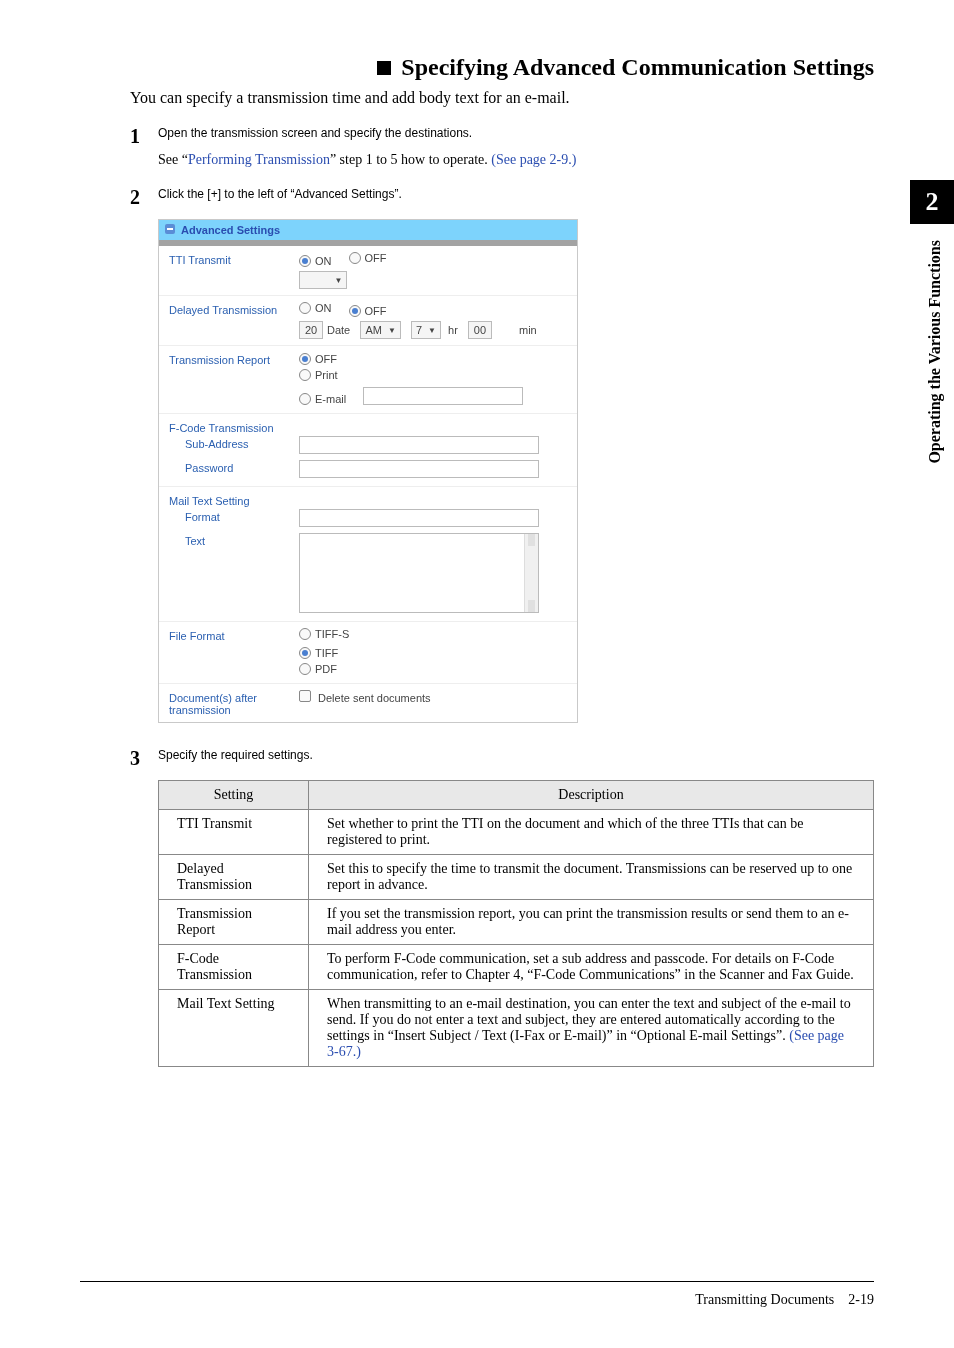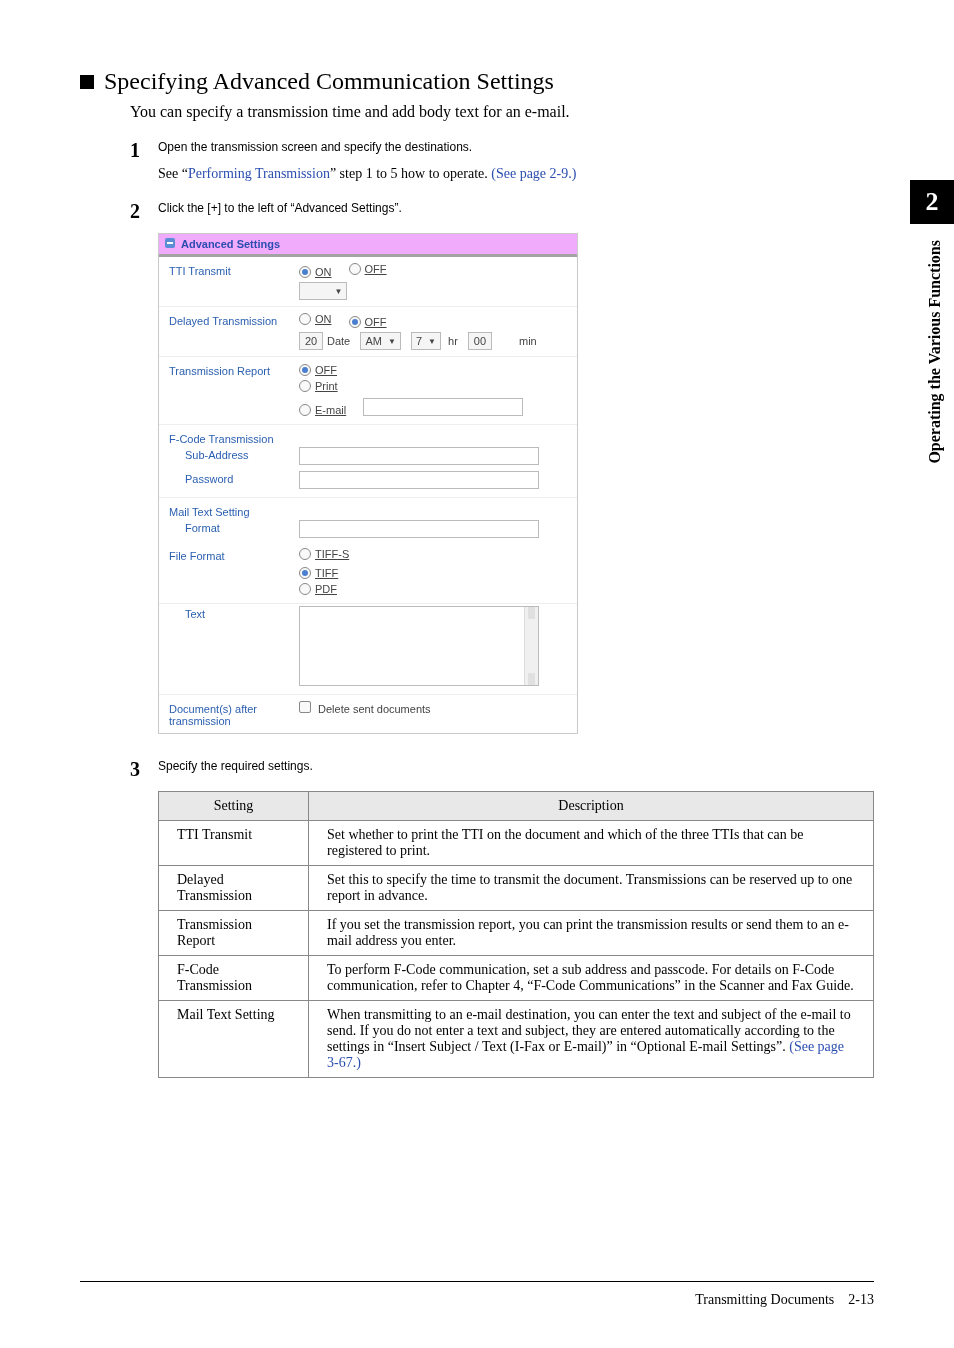--- a/index.html
+++ b/index.html
@@ -1,39 +1,39 @@
 <!DOCTYPE html>
 <html><head>
 <meta charset="utf-8">
 <style>
   * { box-sizing: border-box; margin: 0; padding: 0; }
   html, body { width: 954px; height: 1348px; background: #fff; font-family: Georgia, 'Times New Roman', serif; color: #000; }
   .page { position: relative; width: 954px; height: 1348px; padding: 50px 80px 60px 80px; }
   .side-tab { position: absolute; right: 0; top: 180px; width: 44px; height: 44px; background: #000; color: #fff; font-family: Georgia, serif; font-size: 26px; font-weight: bold; display: flex; align-items: center; justify-content: center; }
   .side-text { position: absolute; right: 10px; top: 240px; writing-mode: vertical-rl; transform: rotate(180deg); font-family: Georgia, serif; font-weight: bold; font-size: 16px; }
-  .section-heading { display: flex; align-items: center; font-family: Georgia, serif; font-weight: normal; font-size: 24px; margin-top: 18px; }
+  .section-heading { display: flex; align-items: center; font-family: Georgia, serif; font-weight: bold; font-size: 24px; margin-top: 4px; justify-content: flex-end; }
   .section-heading .square { width: 14px; height: 14px; background: #000; margin-right: 10px; flex: none; }
   .intro { font-family: Georgia, serif; font-size: 16px; margin: 8px 0 10px 50px; }
   .step { display: flex; margin: 18px 0 0 50px; }
   .step-num { font-family: Georgia, serif; font-weight: bold; font-size: 20px; width: 28px; flex: none; }
   .step-body { font-family: Liberation Sans, sans-serif; font-size: 12px; line-height: 1.4; }
   .step-note { font-family: Georgia, serif; font-size: 14px; margin: 4px 0 0 78px; }
   .link { color: #2a4db0; }
   .panel-wrap { margin: 10px 0 0 78px; }
   .panel { border: 1px solid #c9c9c9; width: 420px; font-family: Arial, sans-serif; font-size: 11px; color: #555; }
-  .panel-header { display: flex; align-items: flex-start; background: #f0abfc; padding: 4px 6px; border-bottom: 3px solid #a3a3a3; }
+  .panel-header { display: flex; align-items: flex-start; background: #7dd3fc; padding: 4px 6px; border-bottom: 6px solid #a3a3a3; }
   .panel-header .minus { display: inline-block; width: 10px; height: 10px; background: #5a8dd6; border-radius: 2px; margin-right: 6px; position: relative; }
   .panel-header .minus::before { content: ""; position: absolute; left: 2px; right: 2px; top: 4px; height: 2px; background: #fff; }
   .panel-header .title { color: #2a4db0; font-weight: bold; font-size: 11px; }
   .row { display: flex; padding: 6px 10px; border-bottom: 1px solid #eee; }
   .row:last-child { border-bottom: none; }
   .row-label { width: 130px; color: #2a5fb0; flex: none; padding-top: 2px; }
   .row-label.sub { padding-left: 16px; }
   .row-body { flex: 1; color: #444; }
-  .radio { display: inline-flex; align-items: center; margin-right: 14px; text-decoration: underline; }
+  .radio { display: inline-flex; align-items: center; margin-right: 14px; }
   .radio .dot, .checkbox .box { width: 12px; height: 12px; border: 1px solid #888; border-radius: 50%; margin-right: 4px; display: inline-flex; align-items: center; justify-content: center; background: #f9f9f9; }
   .radio.selected .dot::after { content: ""; width: 6px; height: 6px; background: #4a7fd0; border-radius: 50%; display: block; }
   .checkbox .box { border-radius: 2px; }
   .dropdown { display: inline-flex; align-items: center; border: 1px solid #bbb; background: #f5f5f5; padding: 1px 4px; height: 18px; }
   .dropdown .caret { margin-left: 6px; font-size: 8px; }
   .smallbox { width: 24px; height: 18px; border: 1px solid #bbb; background: #f5f5f5; display: inline-flex; align-items: center; justify-content: center; }
   .textfield { border: 1px solid #bbb; background: #fff; height: 18px; width: 160px; display: inline-block; }
   .textfield.wide { width: 240px; }
   .textarea { border: 1px solid #bbb; background: #fff; height: 80px; width: 240px; display: inline-block; position: relative; }
   .textarea .scroll { position: absolute; right: 0; top: 0; bottom: 0; width: 14px; background: #f0f0f0; border-left: 1px solid #ddd; }
@@ -171,44 +171,44 @@
       </div>
 
       <div class="row" style="border-bottom:none;padding-bottom:0">
         <div class="row-label">Mail Text Setting</div>
         <div class="row-body"></div>
       </div>
       <div class="row" style="padding-top:2px;padding-bottom:2px;border-bottom:none">
         <div class="row-label sub">Format</div>
         <div class="row-body"><span class="textfield wide"></span></div>
       </div>
-      <div class="row">
-        <div class="row-label">File Format</div>
-        <div class="row-body">
-          <div><span class="radio">
-                <span class="dot"></span>
-                <span>TIFF-S</span>
-              </span></div>
-          <div style="margin-top:4px"><span class="radio selected">
-                <span class="dot"></span>
-                <span>TIFF</span>
-              </span></div>
-          <div style="margin-top:4px"><span class="radio">
-                <span class="dot"></span>
-                <span>PDF</span>
-              </span></div>
-        </div>
-      </div>
-
       <div class="row" style="padding-top:2px">
         <div class="row-label sub">Text</div>
         <div class="row-body"><span class="textarea"><span class="scroll"></span></span></div>
       </div>
 
       <div class="row">
+        <div class="row-label">File Format</div>
+        <div class="row-body">
+          <div><span class="radio">
+                <span class="dot"></span>
+                <span>TIFF-S</span>
+              </span></div>
+          <div style="margin-top:4px"><span class="radio selected">
+                <span class="dot"></span>
+                <span>TIFF</span>
+              </span></div>
+          <div style="margin-top:4px"><span class="radio">
+                <span class="dot"></span>
+                <span>PDF</span>
+              </span></div>
+        </div>
+      </div>
+
+      <div class="row">
         <div class="row-label">Document(s) after transmission</div>
         <div class="row-body"><span class="checkbox"><span class="box"></span></span> <span>Delete sent documents</span></div>
       </div>
 
     </div>
   </div>
 
   <div class="step" style="margin-top:24px">
     <div class="step-num">3</div>
     <div class="step-body">Specify the required settings.</div>
@@ -240,16 +240,16 @@
       </tr>
       <tr>
         <td>Mail Text Setting</td>
         <td><span>When transmitting to an e-mail destination, you can enter the text and subject of the e-mail to send. If you do not enter a text and subject, they are entered automatically according to the settings in “Insert Subject / Text (I-Fax or E-mail)” in “Optional E-mail Settings”. </span><span class="link">(See page 3-67.)</span></td>
       </tr>
     </tbody>
   </table>
 
   <div class="footer-line"></div>
   <div class="footer">
-    <span>Transmitting Documents</span>&nbsp;&nbsp;&nbsp;&nbsp;<span>2-13</span>
+    <span>Transmitting Documents</span>&nbsp;&nbsp;&nbsp;&nbsp;<span>2-19</span>
   </div>
 
 </div>
 
 </body></html>

